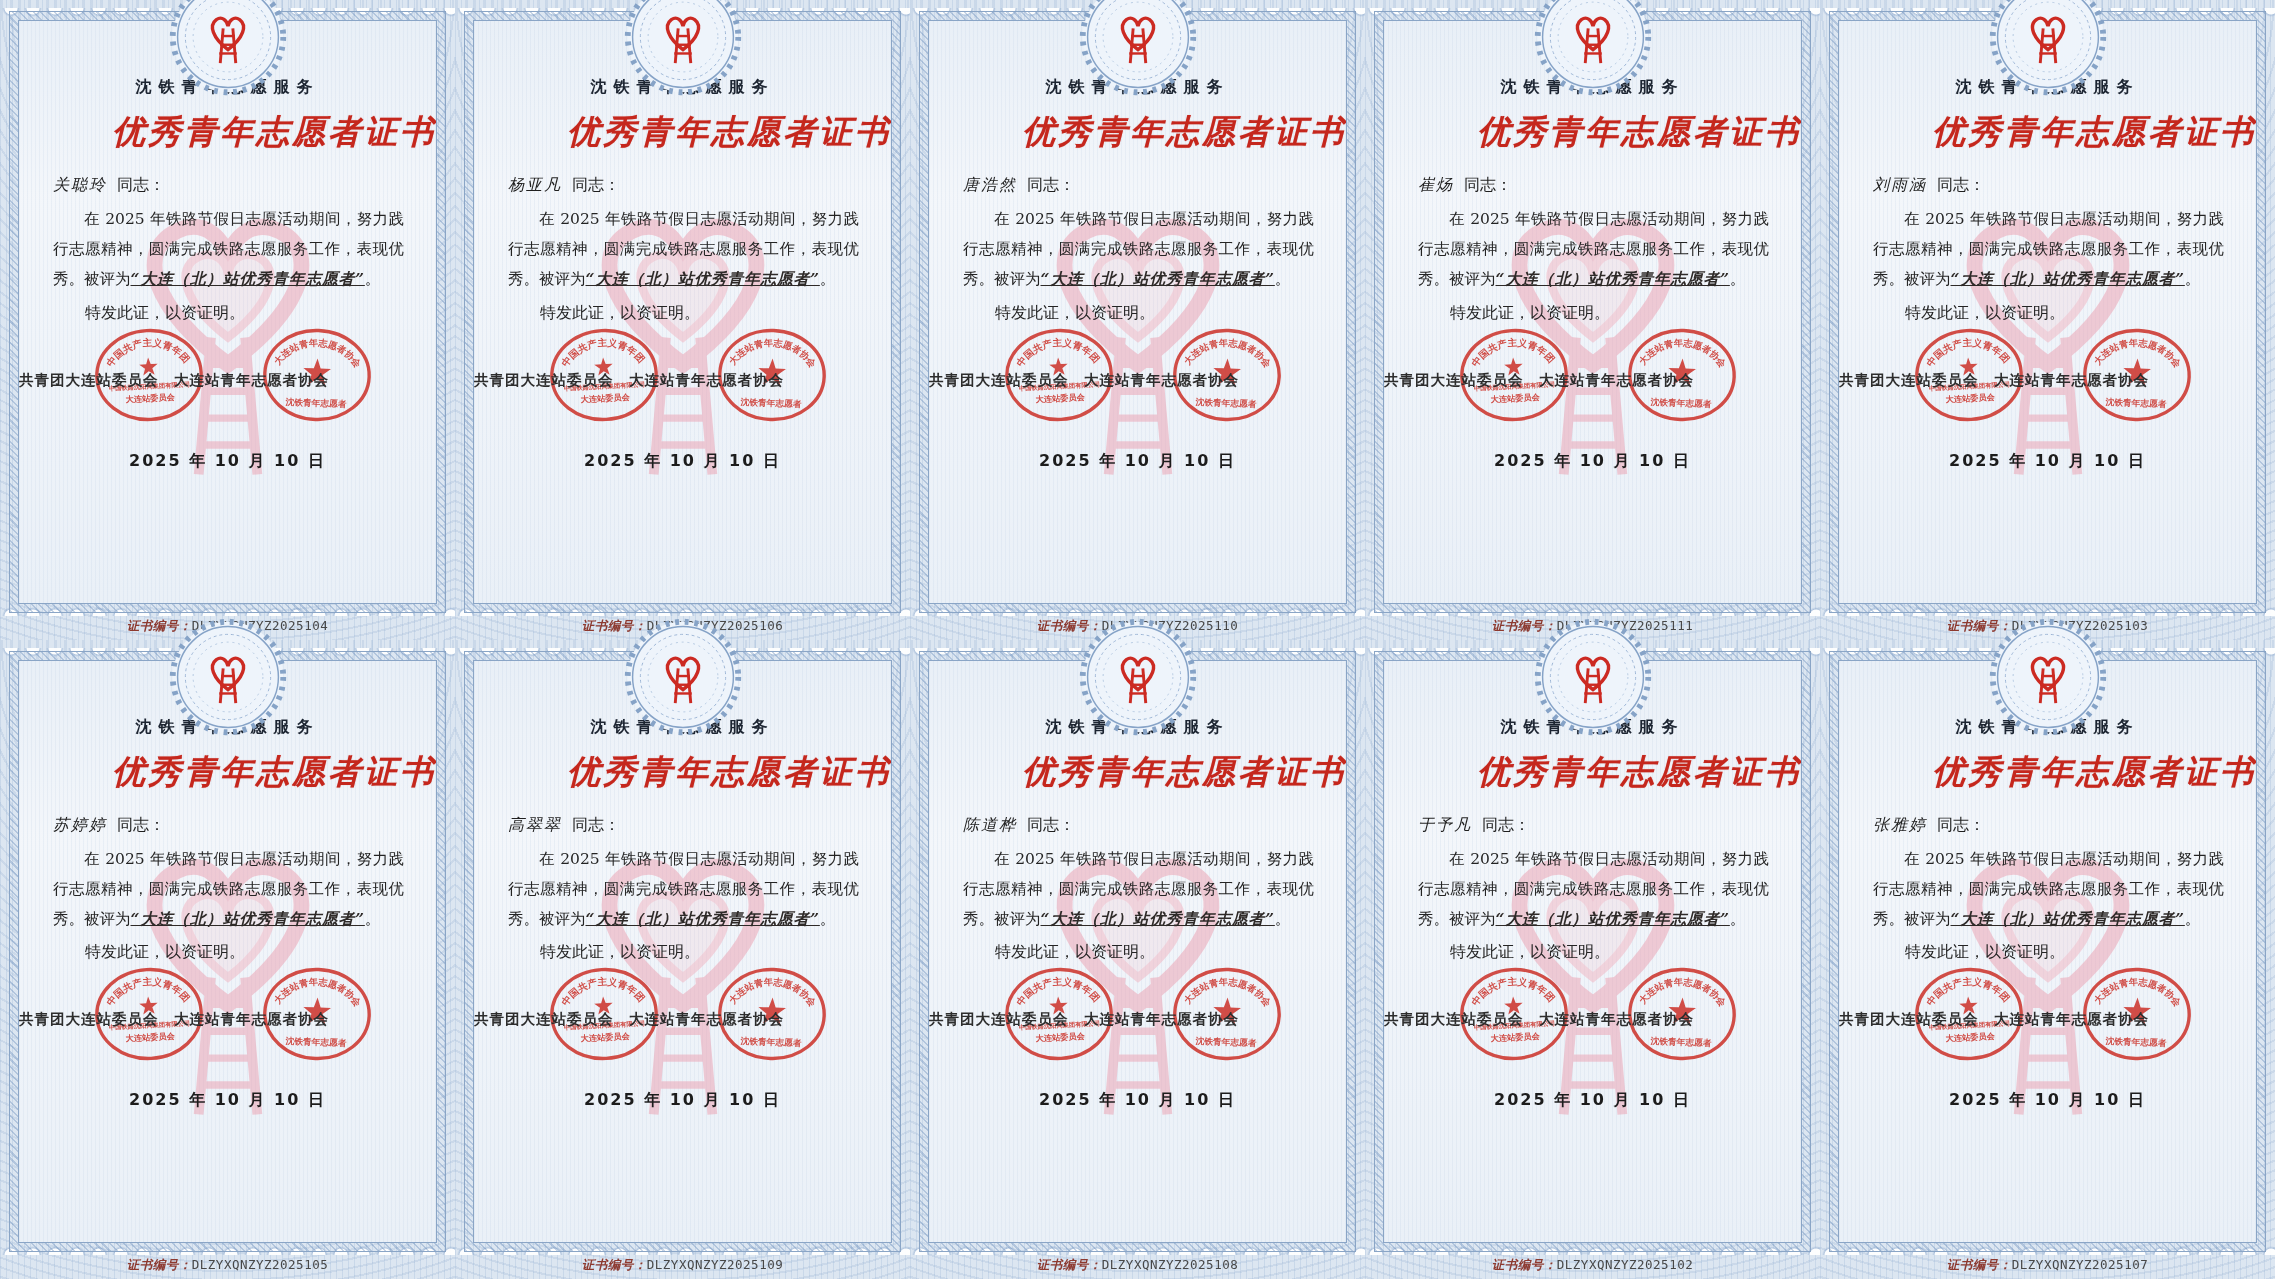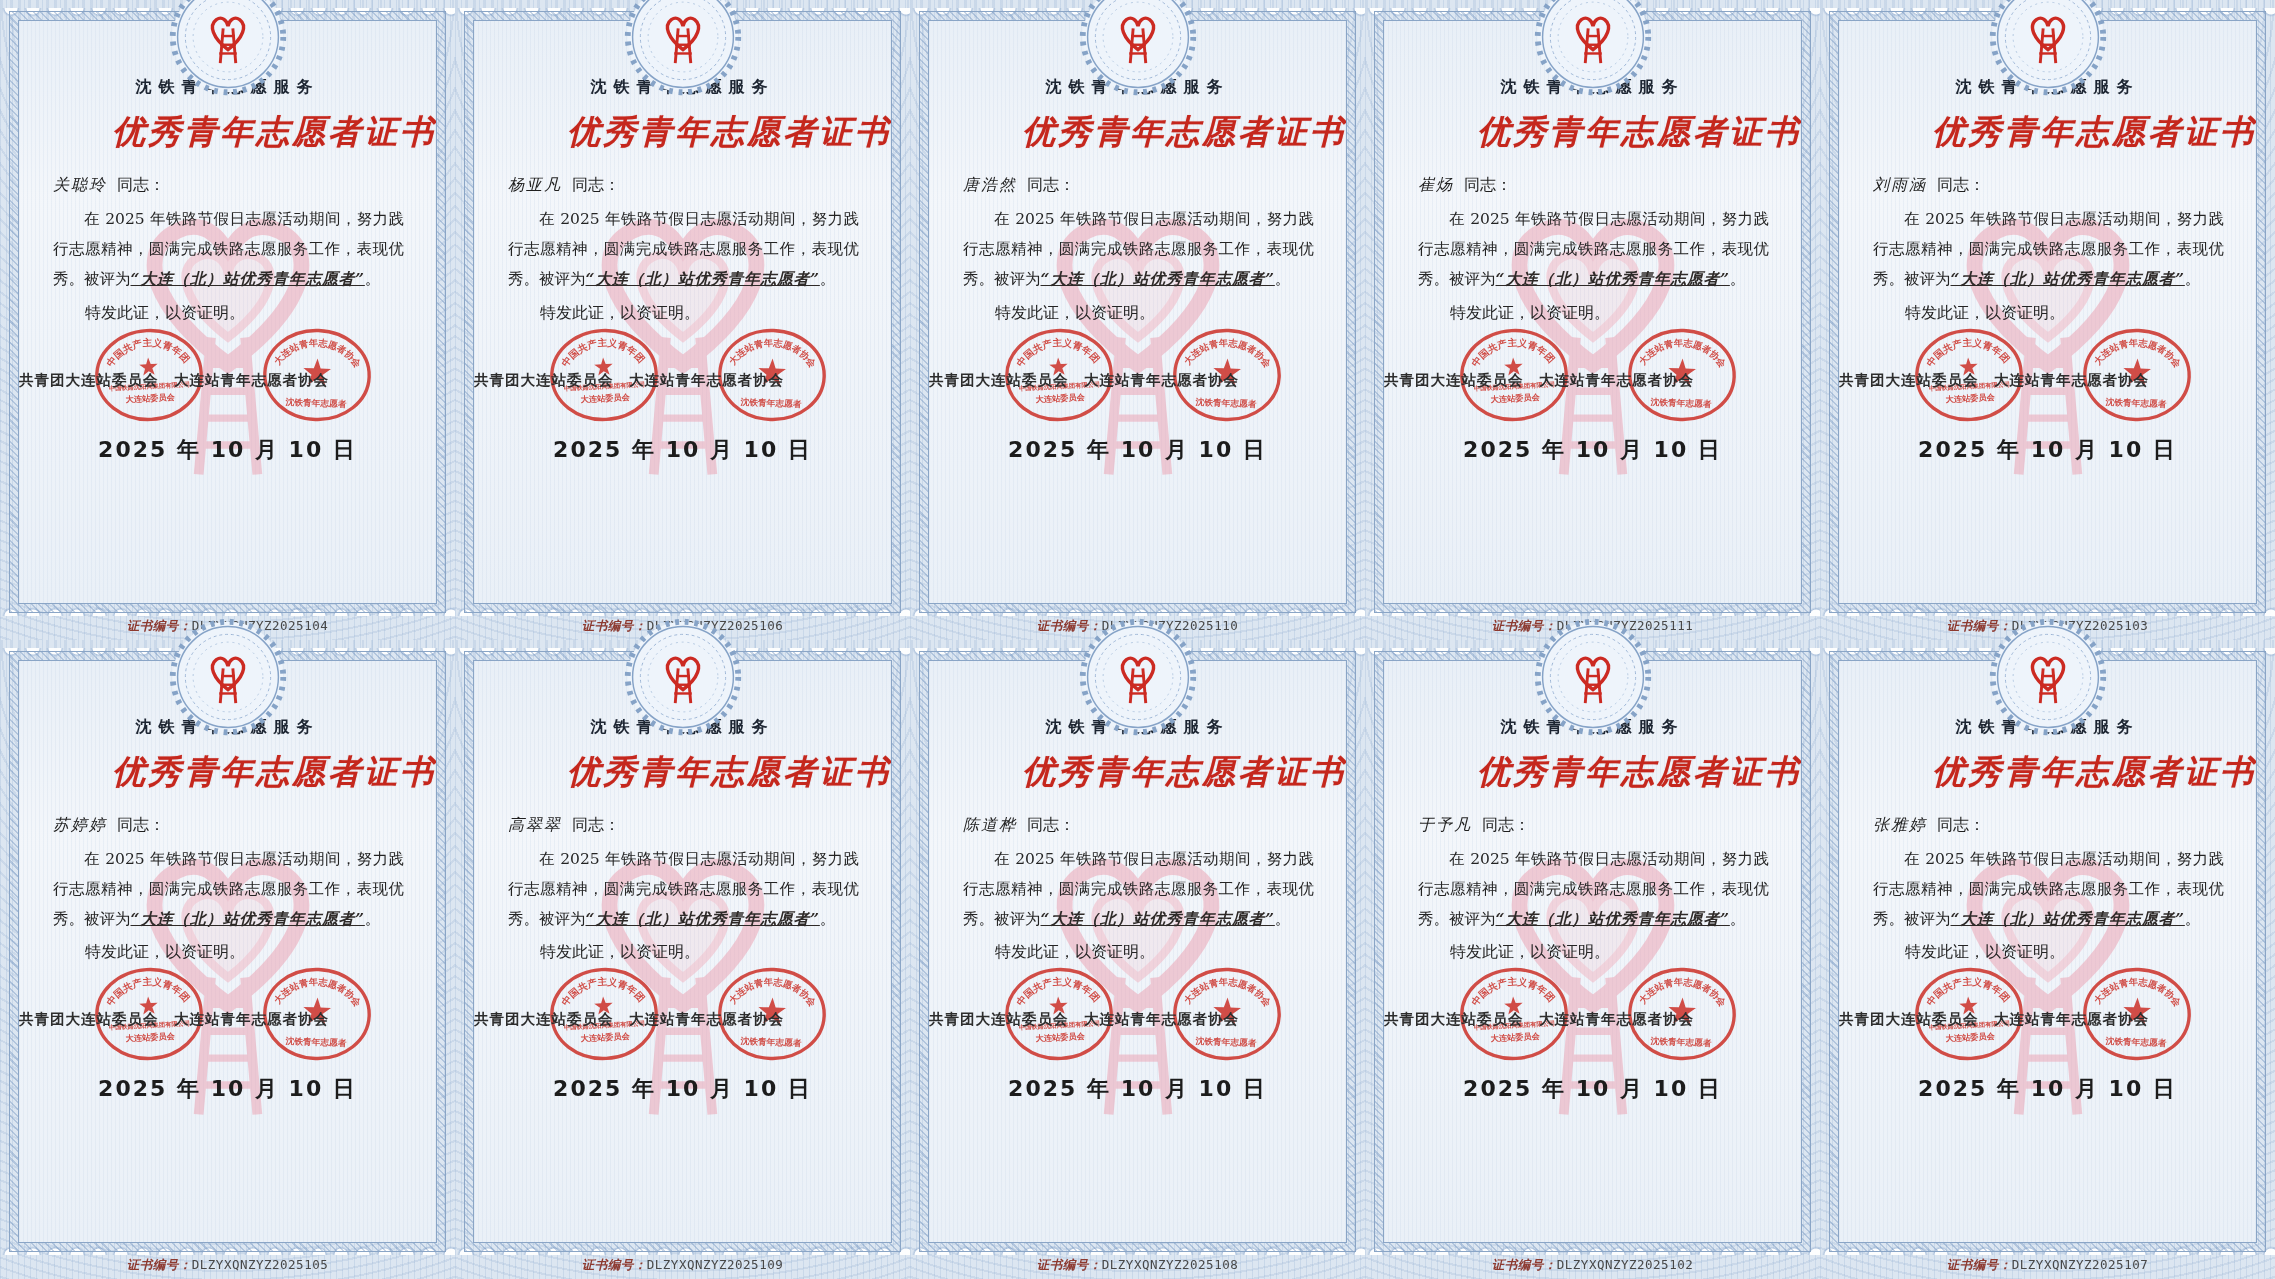--- a/index.html
+++ b/index.html
@@ -67,22 +67,22 @@
   .closing{margin:2px 32px 0 34px;font-size:16px;line-height:2;text-indent:2em;color:#242424;font-family:Liberation Serif, serif;}
   .stamp-area{position:relative;height:104px;margin-top:2px;}
   .stamp{position:absolute;top:-6px;width:116px;height:100px;opacity:.85;}
   .stamp.left{left:72px;transform:rotate(-3deg);}
   .stamp.right{left:240px;transform:rotate(2deg);}
   .issuers{
     position:absolute;top:40px;left:0;right:0;text-align:left;
     font-size:14.5px;font-weight:bold;color:#2d2d2d;letter-spacing:1px;z-index:2;
   }
   .date{
-    text-align:center;font-size:22px;font-weight:bold;color:#1c1c1c;
-    letter-spacing:2px;margin-top:0;
+    text-align:center;font-size:16px;font-weight:bold;color:#1c1c1c;
+    letter-spacing:2px;margin-top:16px;
     font-family:"DejaVu Sans","Liberation Sans",sans-serif;
   }
   .footer{
     position:absolute;bottom:5px;left:0;width:100%;text-align:center;
     font-size:12.5px;z-index:2;letter-spacing:.5px;
   }
   .footer .lbl{color:#8d3a30;font-weight:bold;font-style:italic;}
   .footer .num{color:#474747;font-family:"DejaVu Sans Mono","Liberation Mono",monospace;}
   .emblem{
     position:absolute;top:-26px;left:50%;transform:translateX(-50%);

